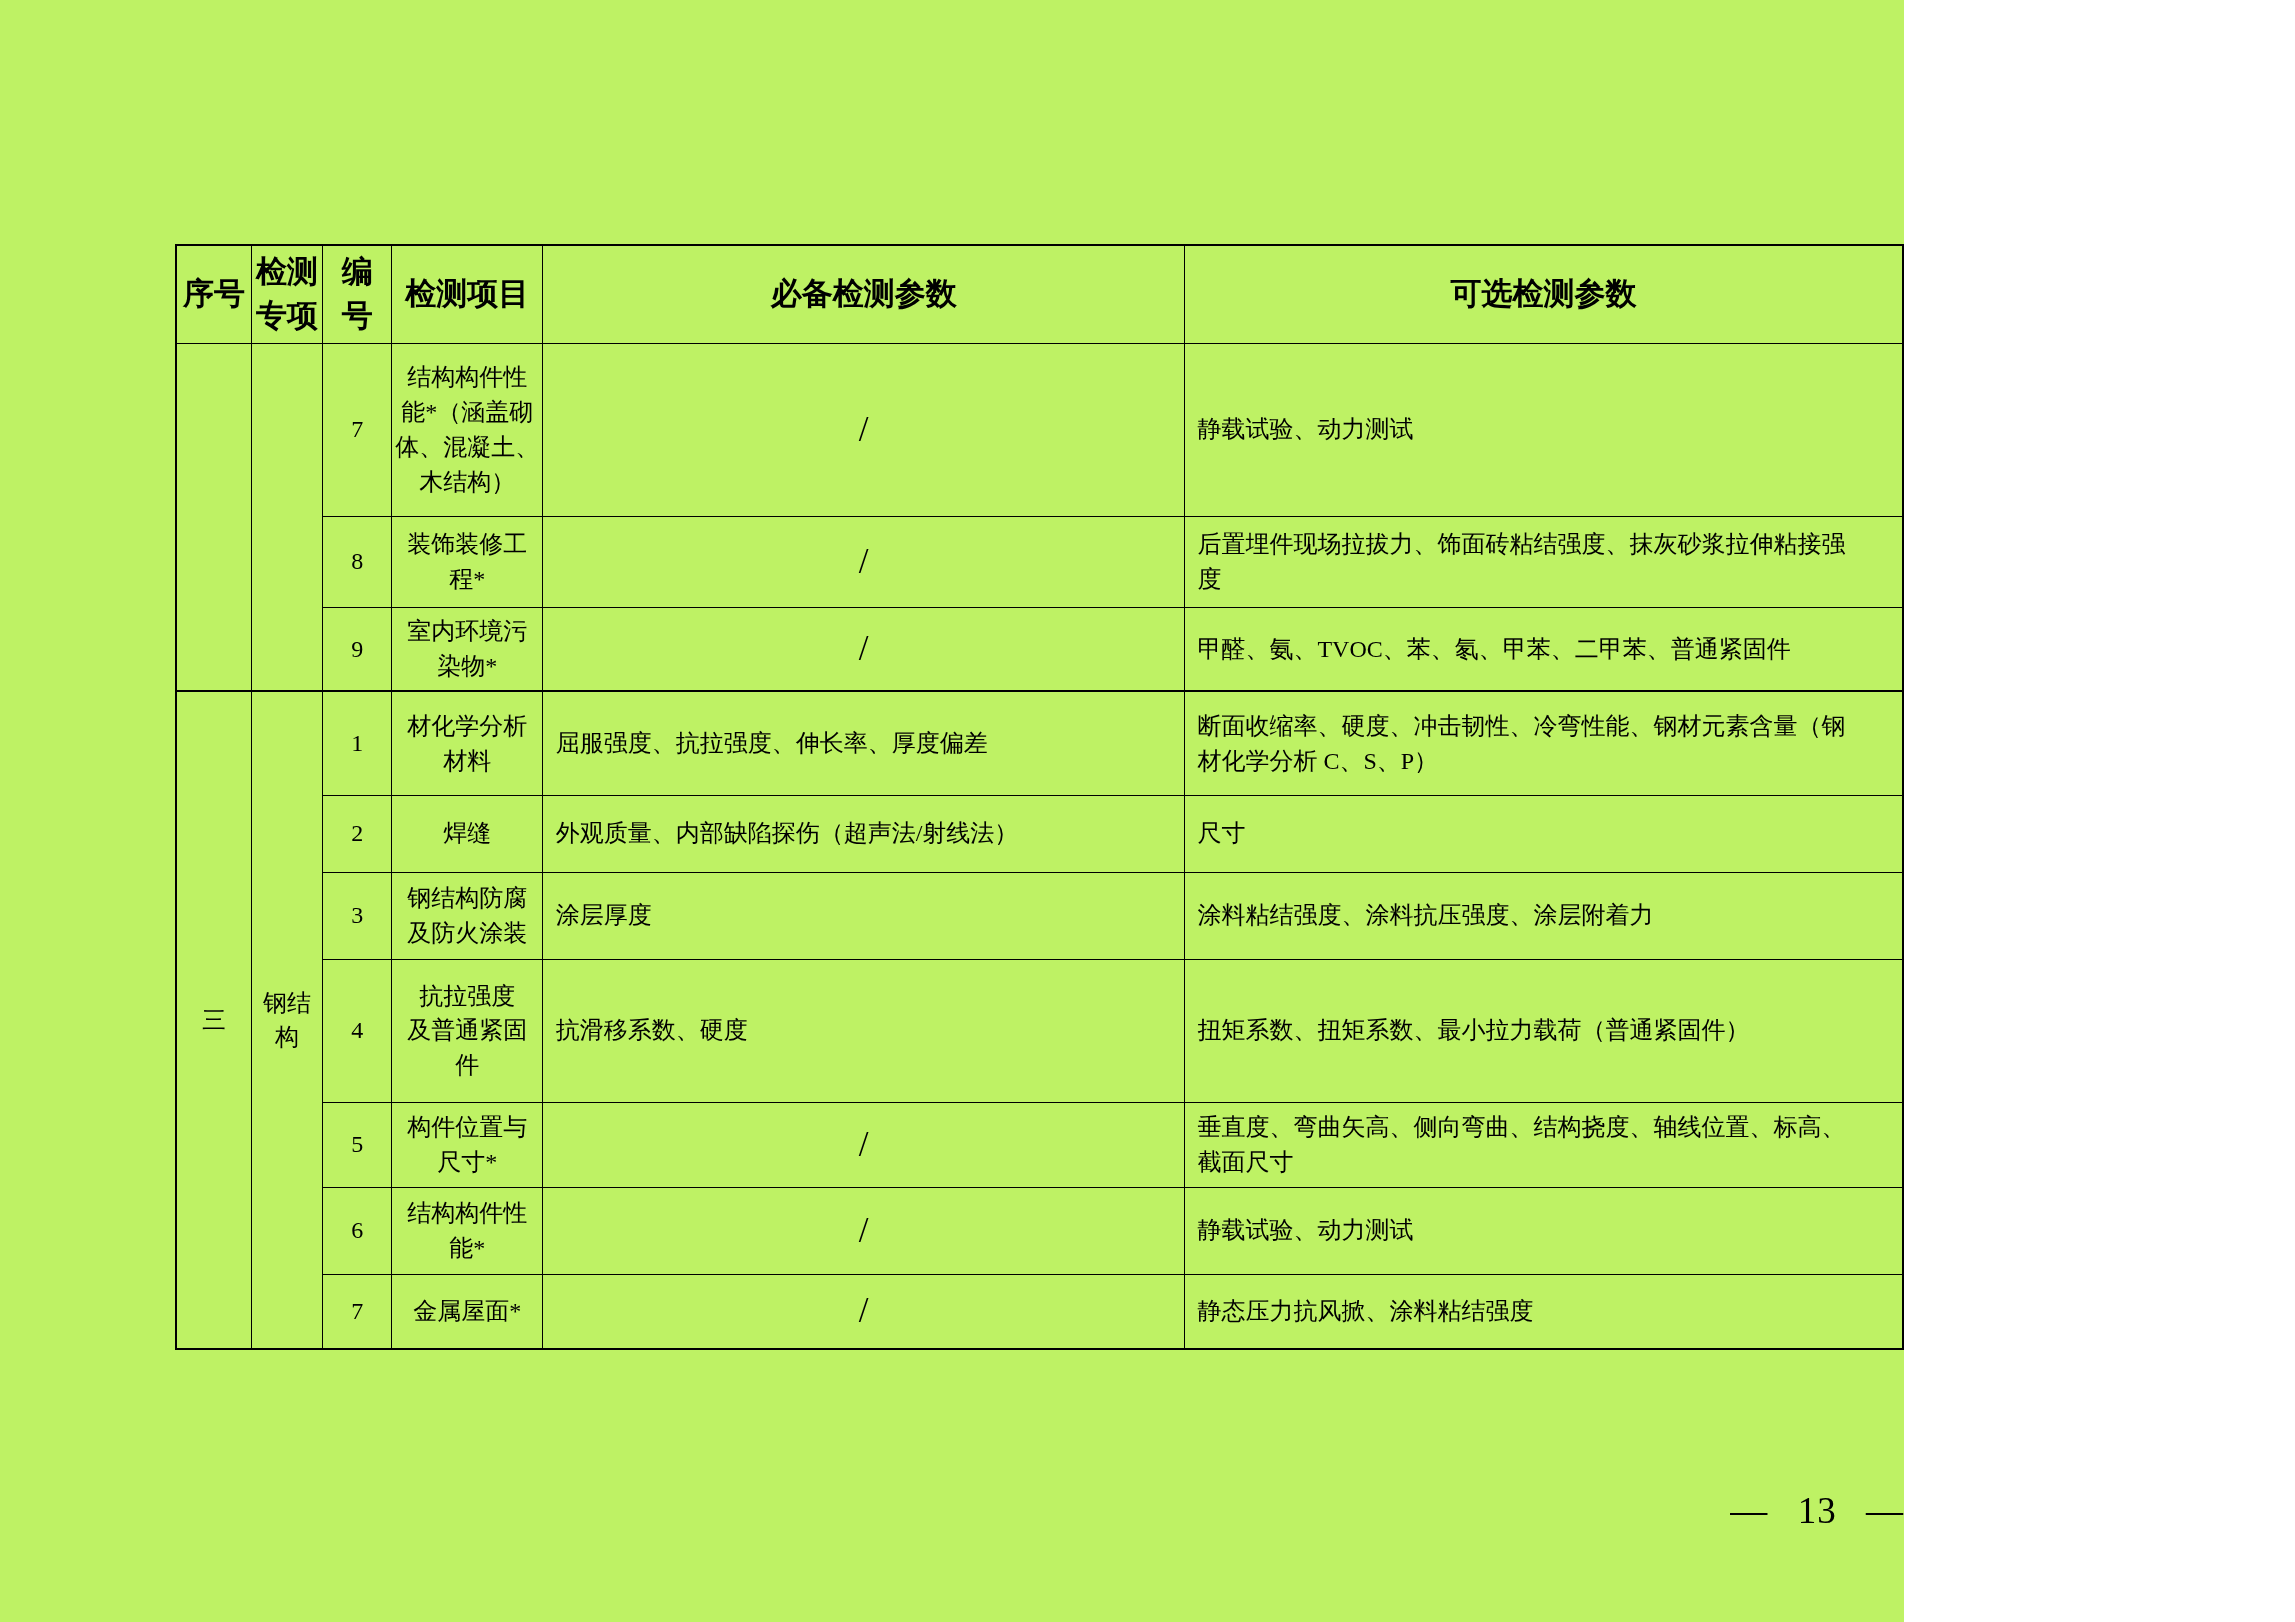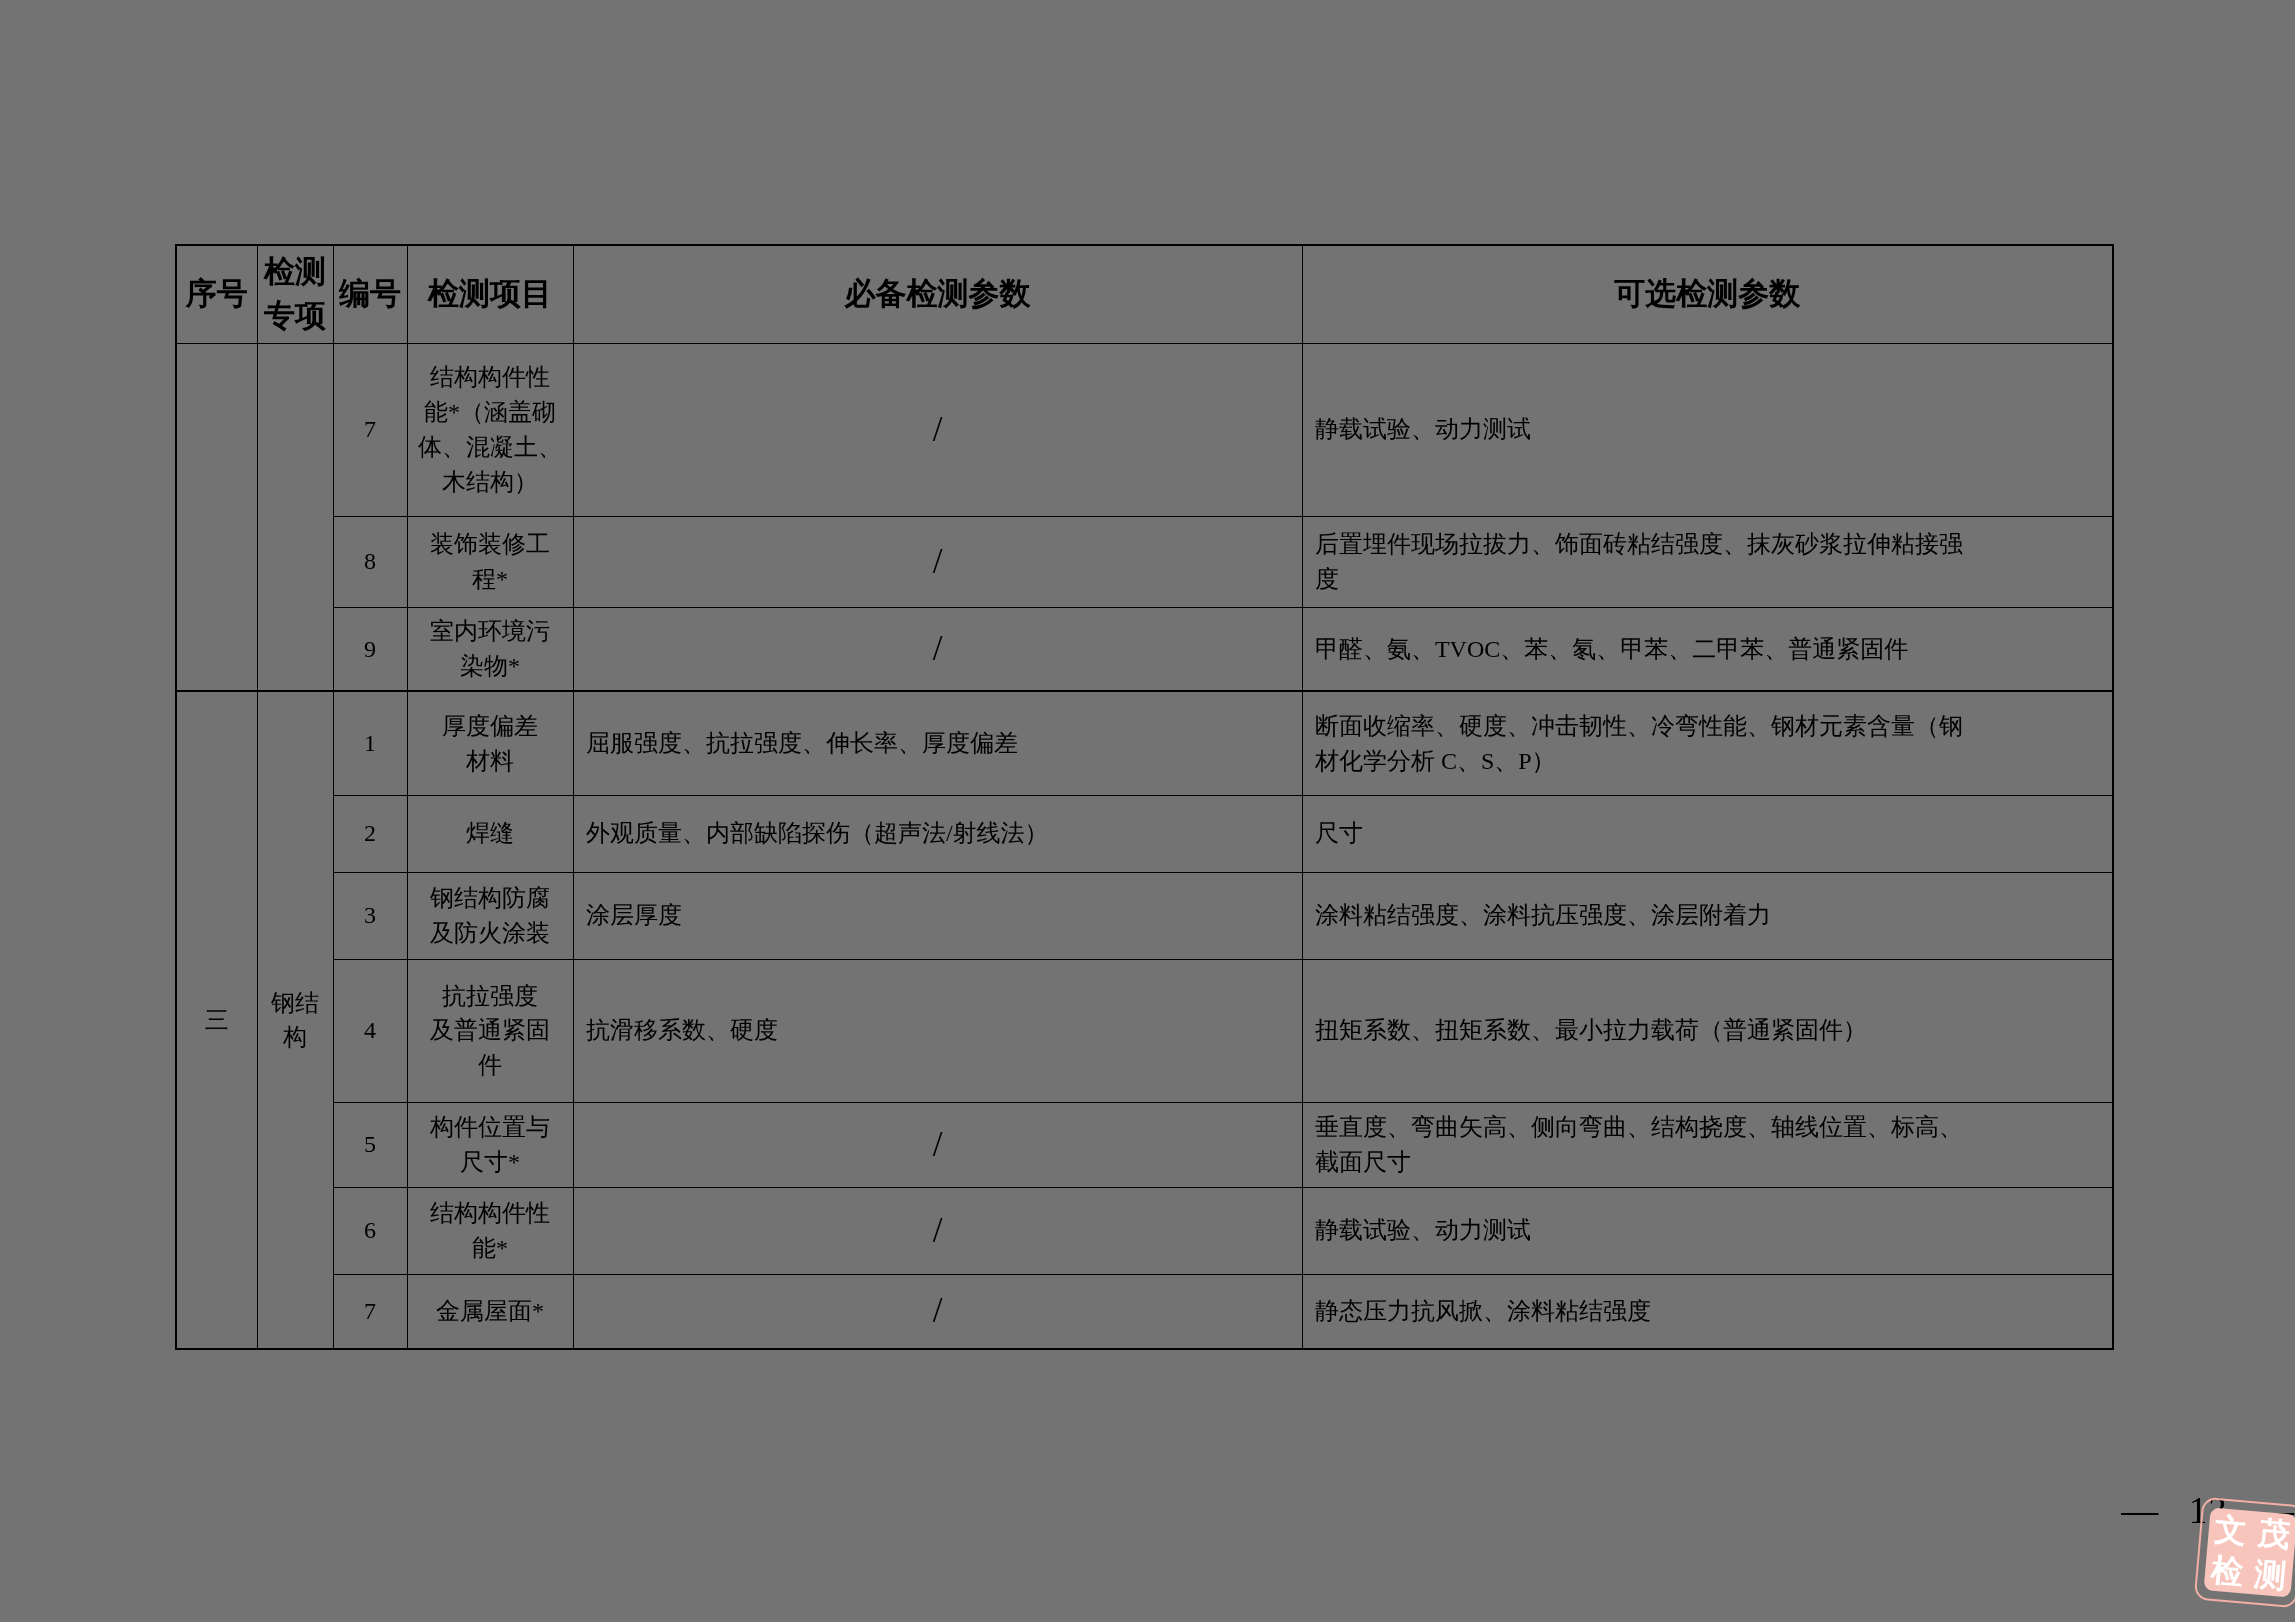--- a/index.html
+++ b/index.html
@@ -1,19 +1,19 @@
 <!DOCTYPE html>
 <html style="font-size:14px"><head>
 <meta charset="utf-8">
 <style>
   html,body{margin:0;padding:0;background:#ffffff;}
   .page{
     position:relative;
-    width:2295px;height:1623px;
-    background:#737373;
+    width:1904px;height:1623px;
+    background:#bef264;
     overflow:hidden;
     color:#000;
     font-family:"Liberation Serif","DejaVu Serif",serif;
   }
   table.insp{
     position:absolute;left:175px;top:244px;
     border-collapse:collapse;table-layout:fixed;
     border:2.6px solid #000;
   }
   .insp th,.insp td{
@@ -119,21 +119,21 @@
 染物*</td>
         <td class="slash">/</td>
         <td class="l">甲醛、氨、TVOC、苯、氡、甲苯、二甲苯、普通紧固件</td>
       </tr>
 
       <tr class="sec" style="height:104px">
         <td class="c" rowspan="7">三</td>
         <td class="c" rowspan="7">钢结
 构</td>
         <td class="c">1</td>
-        <td class="c">厚度偏差
+        <td class="c">材化学分析
 材料</td>
         <td class="l">屈服强度、抗拉强度、伸长率、厚度偏差</td>
         <td class="l">断面收缩率、硬度、冲击韧性、冷弯性能、钢材元素含量（钢
 材化学分析 C、S、P）</td>
       </tr>
       <tr style="height:77px">
         <td class="c">2</td>
         <td class="c">焊缝</td>
         <td class="l">外观质量、内部缺陷探伤（超声法/射线法）</td>
         <td class="l">尺寸</td>

